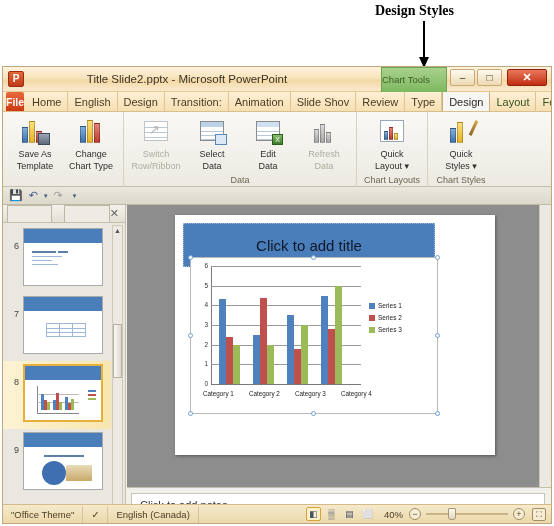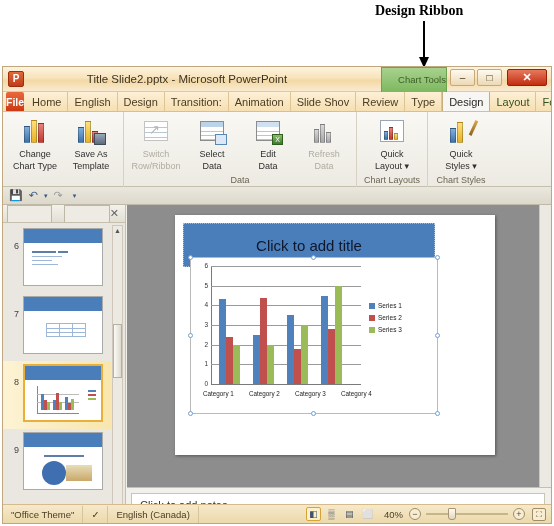--- a/index.html
+++ b/index.html
@@ -47,21 +47,21 @@
     position: absolute; left: 0; top: 0; width: 100%; height: 25px;
     line-height: 25px; text-align: center;
     font-size: 11.5px; color: #3a3223;
     padding-right: 180px;
   }
   #chart-tools-tab {
     position: absolute; right: 104px; top: 0px;
     width: 66px; height: 25px;
     background: linear-gradient(to bottom,#a8d18d,#7db85f);
     border: 1px solid #6ca34c; border-bottom: none;
-    font-size: 9.5px; color: #3d5c28; text-align: right; line-height: 24px;
+    font-size: 9.5px; color: #3d5c28; text-align: left; line-height: 24px;
   }
   .win-btn {
     position: absolute; top: 2px; width: 25px; height: 17px;
     border: 1px solid #c9a877; border-radius: 2px;
     background: linear-gradient(to bottom,#fefaf0,#ecd9b4);
   }
   #btn-minimize { right: 76px; }
   #btn-maximize { right: 49px; }
   #btn-close {
     right: 4px; width: 40px;
@@ -282,21 +282,21 @@
   #fit-btn {
     width: 14px; height: 13px; margin: 0 5px 0 7px;
     border: 1px solid #a08d66; background: #f7edd4; border-radius: 2px;
     font-size: 8px; text-align: center; line-height: 11px; color: #5a4a2a;
   }
 </style>
 </head>
 <body>
 
 <div id="annotation-layer">
-  <div id="annotation-label">Design Ribbon</div>
+  <div id="annotation-label">Design Styles</div>
   <svg id="annotation-arrow" width="12" height="48">
     <line x1="6" y1="0" x2="6" y2="38" stroke="#000" stroke-width="2"></line>
     <polygon points="1,36 11,36 6,47" fill="#000"></polygon>
   </svg>
 </div>
 
 <div id="app-window">
 
   <div id="title-bar">
     <div id="app-logo">P</div>
@@ -328,36 +328,36 @@
     <div class="tab ctx">Format</div>
 
   </div>
 
   <div id="ribbon">
 
     <div class="ribbon-group">
       <div class="group-body">
         <div class="big-btn">
           <div class="ico">
-            <span class="bar b-blue" style="left:5px;height:17px;width:6px;"></span>
-            <span class="bar b-yel" style="left:12px;height:23px;width:6px;"></span>
-            <span class="bar b-red" style="left:19px;height:20px;width:6px;"></span>
-          </div>
-          <div class="cap">Change</div>
-          <div class="cap">Chart Type</div>
-        </div>
-        <div class="big-btn">
-          <div class="ico">
             <span class="bar b-blue" style="left:3px;height:16px;width:6px;"></span>
             <span class="bar b-yel" style="left:10px;height:22px;width:6px;"></span>
             <span class="bar b-red" style="left:17px;height:12px;width:6px;"></span>
             <span style="position:absolute;right:1px;bottom:2px;width:12px;height:12px;background:linear-gradient(to bottom,#9aa8b8,#5d6b7c);border:1px solid #3f4b59;"></span>
           </div>
           <div class="cap">Save As</div>
           <div class="cap">Template</div>
+        </div>
+        <div class="big-btn">
+          <div class="ico">
+            <span class="bar b-blue" style="left:5px;height:17px;width:6px;"></span>
+            <span class="bar b-yel" style="left:12px;height:23px;width:6px;"></span>
+            <span class="bar b-red" style="left:19px;height:20px;width:6px;"></span>
+          </div>
+          <div class="cap">Change</div>
+          <div class="cap">Chart Type</div>
         </div>
       </div>
     </div>
 
     <div class="ribbon-group">
       <div class="group-body">
         <div class="big-btn disabled">
           <div class="ico">
             <span class="grid-ico dim">
                 <i style="top:5px"></i>

